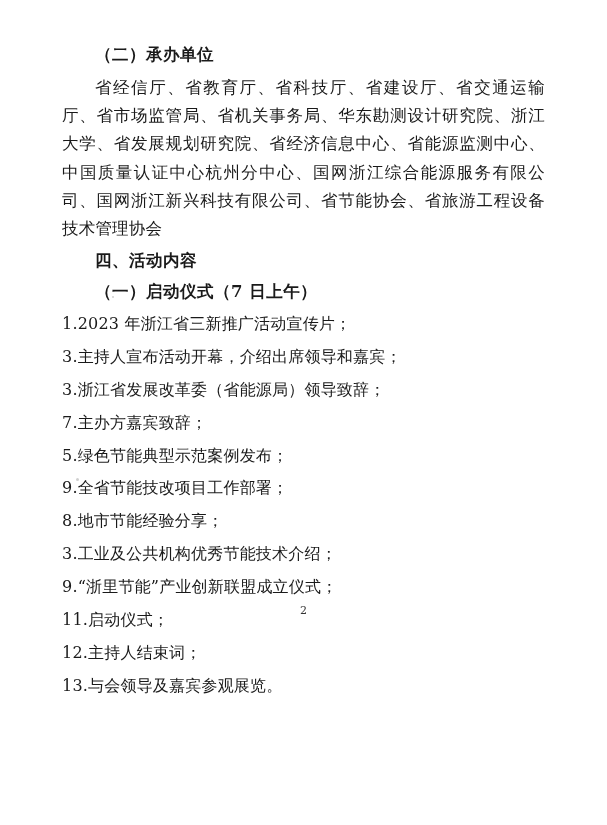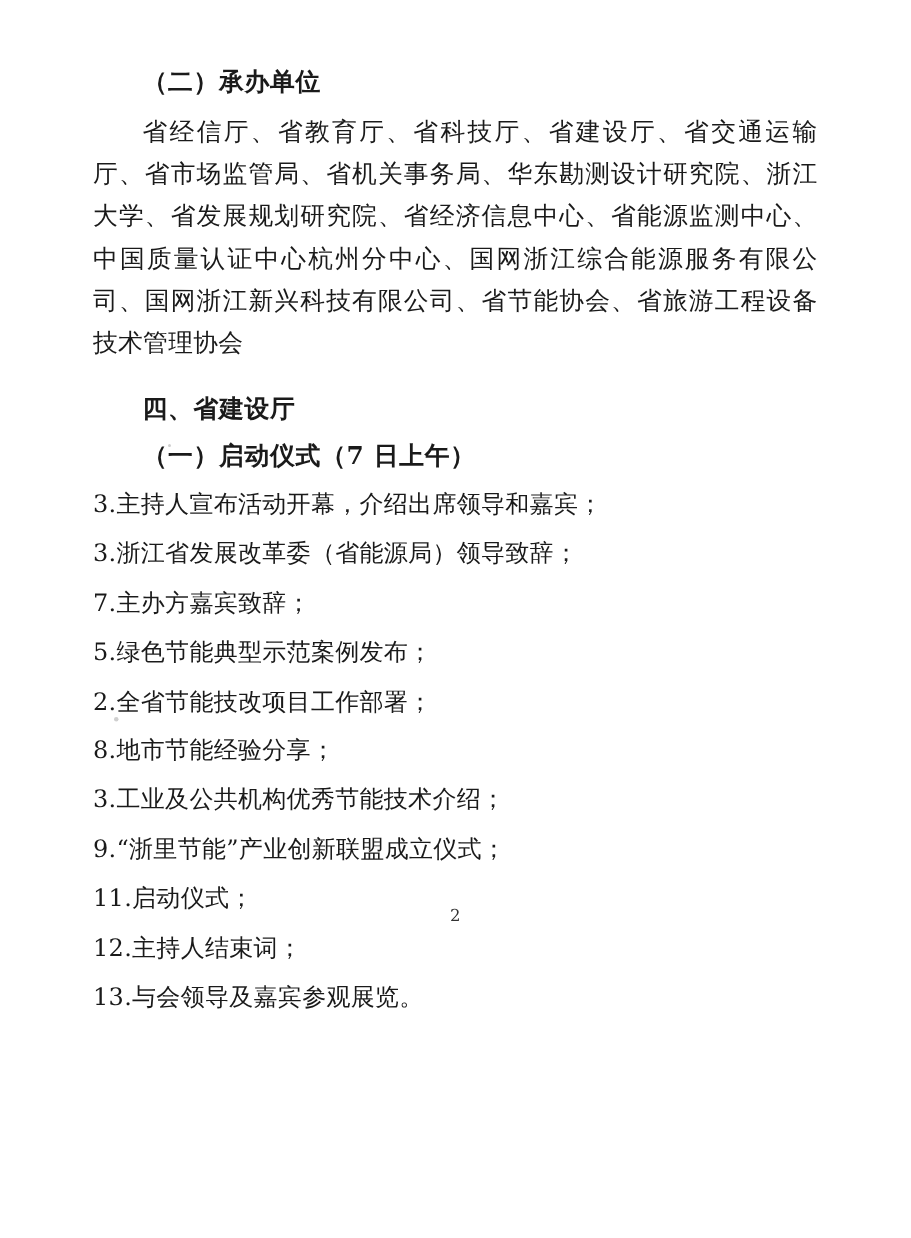--- a/index.html
+++ b/index.html
@@ -26,21 +26,21 @@
     font-size: 16.5px;
     font-weight: bold;
     line-height: 1.55;
     margin: 0 0 6px 0;
     text-indent: 2em;
     letter-spacing: 0.5px;
   }
   .para {
     font-size: 16.5px;
     line-height: 1.72;
-    margin: 0 0 16px 0;
+    margin: 0 0 4px 0;
     text-indent: 2em;
     text-align: justify;
     text-justify: inter-ideograph;
     letter-spacing: 0.2px;
   }
   .list {
     margin: 0;
     padding: 0;
     list-style: none;
   }
@@ -72,30 +72,31 @@
 
 <div class="page">
 
   <div class="speck" style="left:76px; top:478px; width:3px; height:3px;"></div>
   <div class="speck" style="left:112px; top:296px; width:2px; height:2px;"></div>
 
   <h2 class="heading">（二）承办单位</h2>
 
   <p class="para">省经信厅、省教育厅、省科技厅、省建设厅、省交通运输厅、省市场监管局、省机关事务局、华东勘测设计研究院、浙江大学、省发展规划研究院、省经济信息中心、省能源监测中心、中国质量认证中心杭州分中心、国网浙江综合能源服务有限公司、国网浙江新兴科技有限公司、省节能协会、省旅游工程设备技术管理协会</p>
 
-  <h2 class="heading">四、省建设厅</h2>
+  <h2 class="heading">四、活动内容</h2>
 
   <h2 class="heading">（一）启动仪式（7 日上午）</h2>
 
   <ul class="list">
+    <li class="list-item">1.2023 年浙江省三新推广活动宣传片；</li>
     <li class="list-item">3.主持人宣布活动开幕，介绍出席领导和嘉宾；</li>
     <li class="list-item">3.浙江省发展改革委（省能源局）领导致辞；</li>
     <li class="list-item">7.主办方嘉宾致辞；</li>
     <li class="list-item">5.绿色节能典型示范案例发布；</li>
-    <li class="list-item">2.全省节能技改项目工作部署；</li>
+    <li class="list-item">9.全省节能技改项目工作部署；</li>
     <li class="list-item">8.地市节能经验分享；</li>
     <li class="list-item">3.工业及公共机构优秀节能技术介绍；</li>
     <li class="list-item">9.“浙里节能”产业创新联盟成立仪式；</li>
     <li class="list-item">11.启动仪式；</li>
     <li class="list-item">12.主持人结束词；</li>
     <li class="list-item">13.与会领导及嘉宾参观展览。</li>
   </ul>
 
   <div class="page-number">2</div>
 </div>

